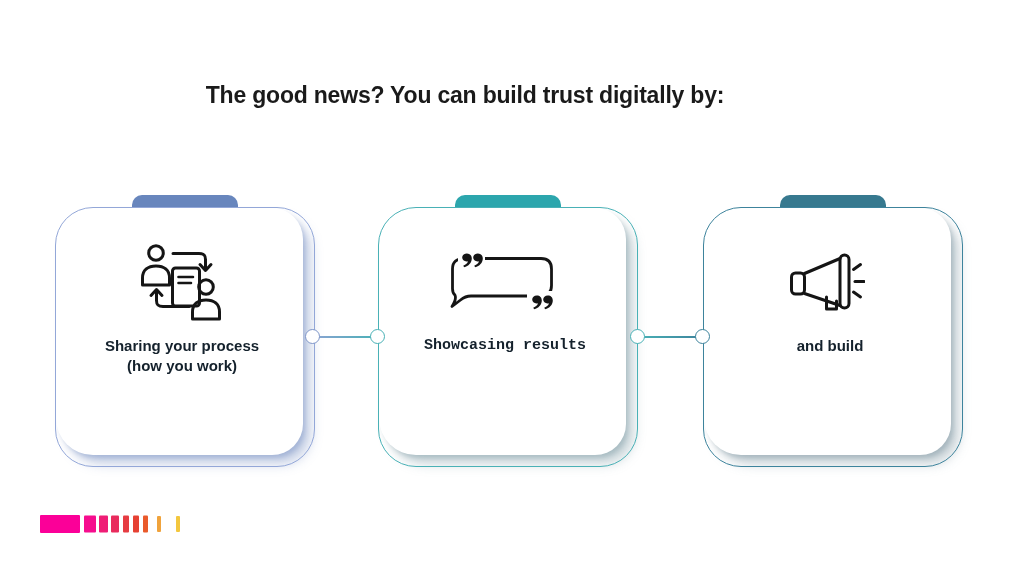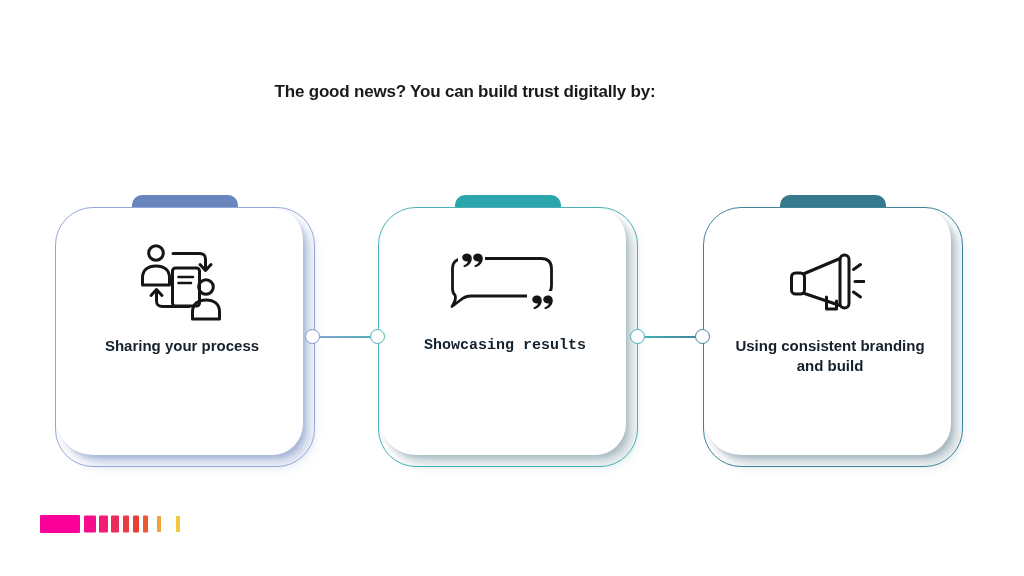--- a/index.html
+++ b/index.html
@@ -2,21 +2,21 @@
 <html><head>
 <meta charset="utf-8">
 <style>
   html,body{margin:0;padding:0;background:#ffffff;}
   #stage{
     position:relative;width:1024px;height:576px;background:#ffffff;overflow:hidden;
     font-family:"Liberation Sans",sans-serif;
   }
   .headline{
     position:absolute;top:82px;left:0;width:930px;text-align:center;
-    font-size:17px;font-weight:700;color:#1a1a1a;letter-spacing:-0.2px;
+    font-size:23px;font-weight:700;color:#1a1a1a;letter-spacing:-0.2px;
   }
   .card{position:absolute;top:207px;width:260px;height:260px;z-index:2;}
   .card .tab{
     position:absolute;top:-12px;left:50%;transform:translateX(-50%);
     width:106px;height:24px;border-radius:10px 10px 4px 4px;
     background:var(--tab);z-index:0;
   }
   .card .panel{
     position:absolute;top:1px;left:1px;right:12px;bottom:12px;
     background:#ffffff;border-radius:37px 31px 31px 37px;
@@ -64,20 +64,21 @@
         <circle class="stroke" cx="71" cy="47" r="7.3" stroke-width="3"></circle>
         <path class="stroke" d="M57.5,79 V72 C57.5,64 63,60 71,60 C79,60 84.5,64 84.5,72 V79 Z" stroke-width="3"></path>
         <path class="stroke" d="M38,13.5 H64 C69,13.5 70.5,15 70.5,19.5 V29.5" stroke-width="3"></path>
         <path class="stroke" d="M65,24.5 L70.5,30.5 L76,24.5" stroke-width="3"></path>
         <path class="stroke" d="M54,66.5 H28 C23,66.5 21.5,65 21.5,60.5 V50.5" stroke-width="3"></path>
         <path class="stroke" d="M16,55.5 L21.5,49.5 L27,55.5" stroke-width="3"></path>
       </svg>
     </div>
     <div class="card-text">
       <div>Sharing your process</div>
+      <div>(how you work)</div>
     </div>
   </div>
 
   <div class="card" style="left: 378px; font-family: Liberation Mono, monospace; --tab: #2ca6ad; --bc: #49b1b6; --sh: rgba(116,146,158,0.38);">
     <div class="tab"></div>
     <div class="panel"></div>
     <div class="frame"></div>
     <div class="icon-wrap">
       <svg width="114" height="62" viewBox="0 0 114 62">
         <defs>
@@ -111,21 +112,20 @@
         <path class="stroke" d="M15.5,22.5 L51,7.5" stroke-width="3"></path>
         <path class="stroke" d="M15.5,42.5 L51,54.5" stroke-width="3"></path>
         <rect class="stroke" x="51" y="4" width="9" height="53" rx="4.5" stroke-width="3"></rect>
         <path class="stroke" d="M37.5,46 V58 H47.5 V50" stroke-width="3"></path>
         <path class="stroke" d="M64.5,18.5 L71.5,13.5" stroke-width="3"></path>
         <path class="stroke" d="M66,30.5 H75" stroke-width="3"></path>
         <path class="stroke" d="M64.5,41 L71.5,46" stroke-width="3"></path>
       </svg>
     </div>
     <div class="card-text">
-      <div>Using consistent branding</div>
       <div>and build</div>
     </div>
   </div>
 
   <div class="connector-line" style="left: 313px; background: linear-gradient(90deg, rgb(139, 163, 211), rgb(73, 177, 182));"></div>
   <div class="connector-line" style="left: 638px; background: linear-gradient(90deg, rgb(73, 177, 182), rgb(61, 131, 156));"></div>
   <div class="node" style="left: 305px; top: 329px; border-color: rgb(126, 150, 201);"></div>
   <div class="node" style="left: 370px; top: 329px; border-color: rgb(73, 177, 182);"></div>
   <div class="node" style="left: 630px; top: 329px; border-color: rgb(73, 177, 182);"></div>
   <div class="node" style="left: 695px; top: 329px; border-color: rgb(61, 131, 156);"></div>

